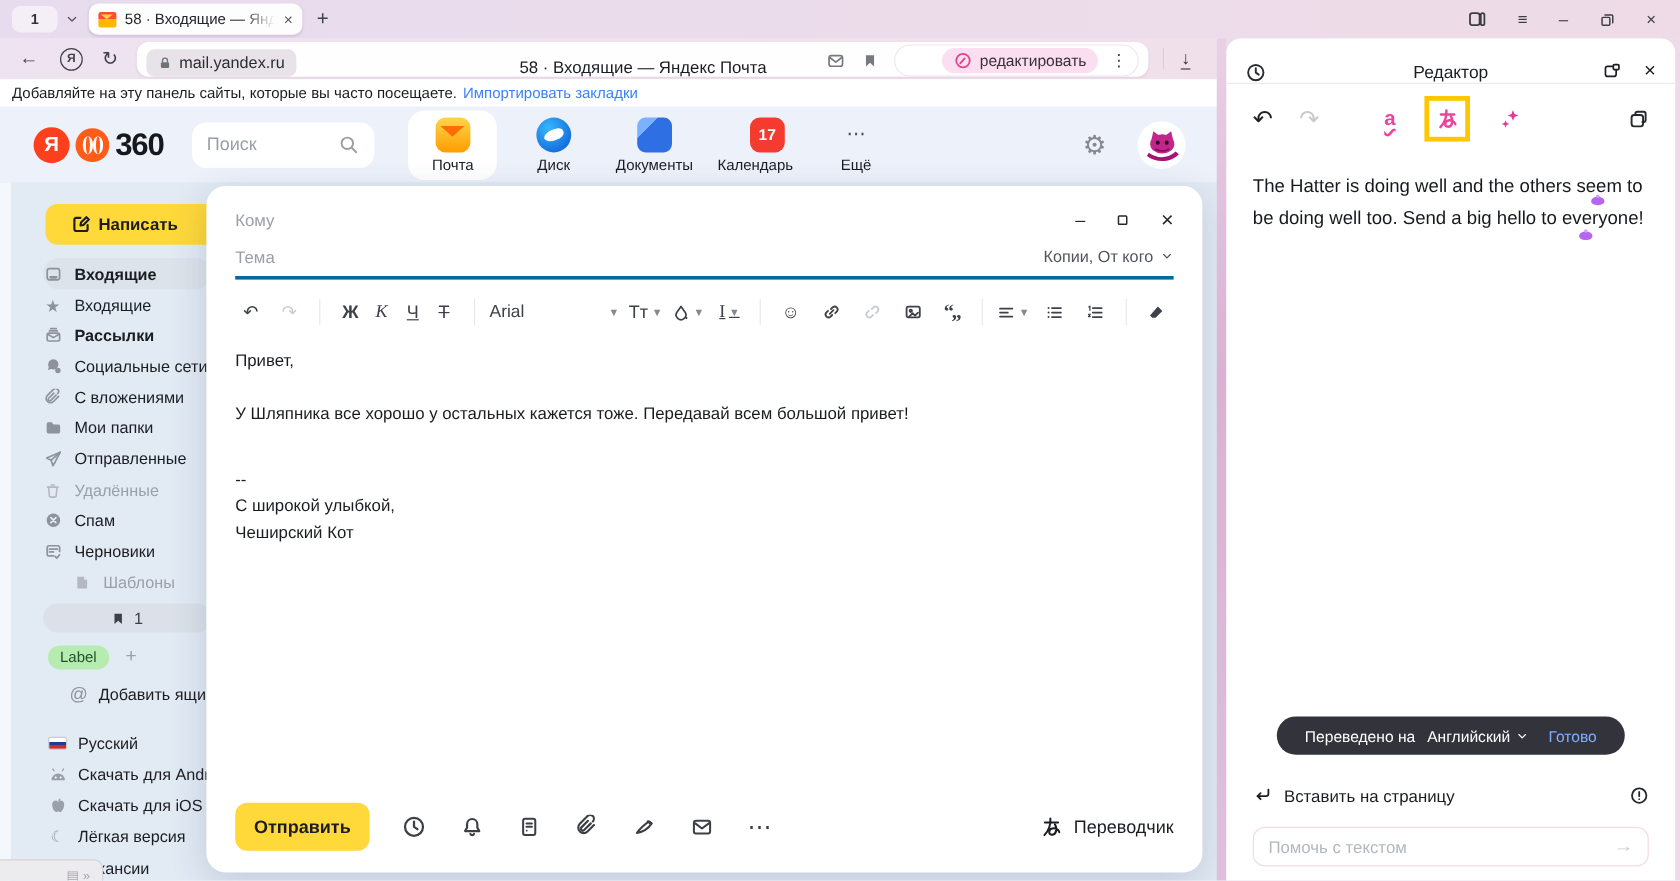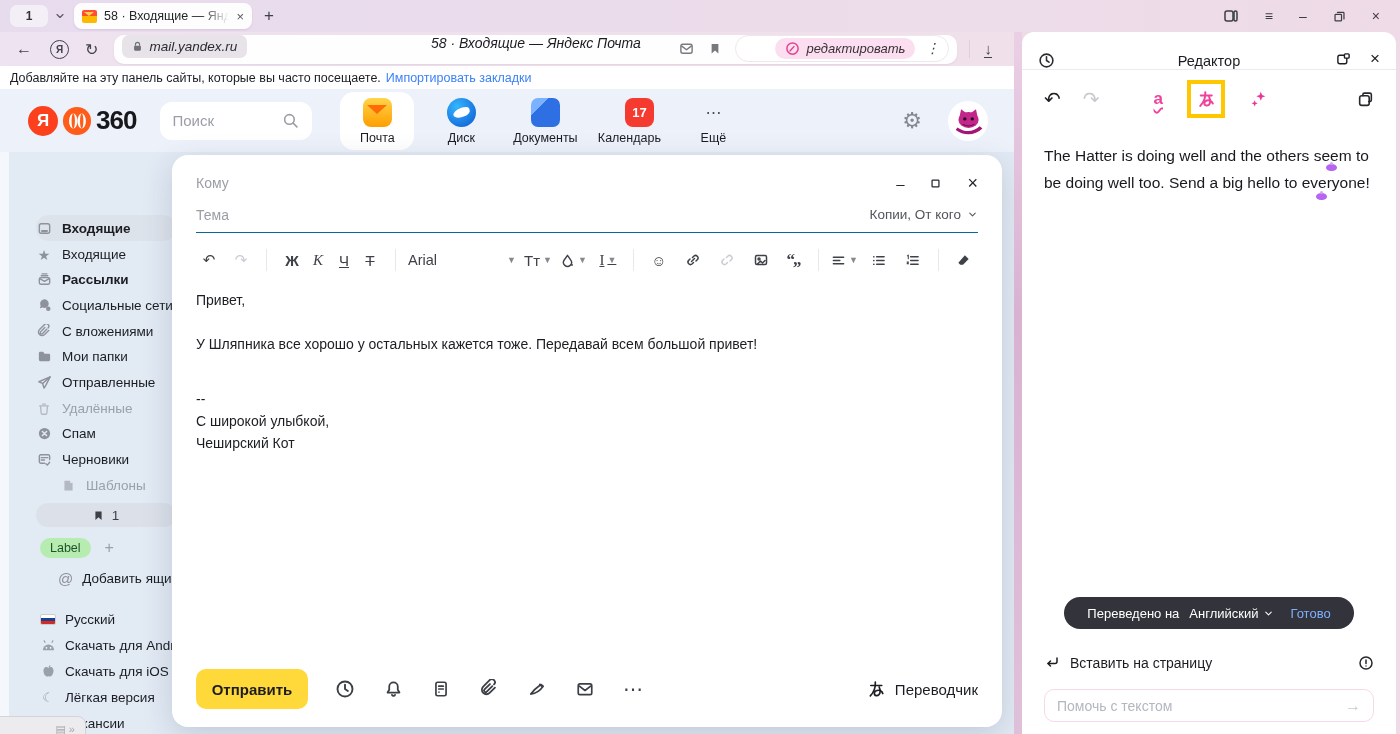--- a/index.html
+++ b/index.html
@@ -27,21 +27,21 @@
   .newtab { color:#3f4145; font-size:17px; margin-left:12px; }
   .winctl { margin-left:auto; display:flex; align-items:center; gap:26px; color:#3c3e43; padding-right:10px;}
   .winctl .glyph { font-size:14px; }
 
   .addrbar { position:absolute; left:0; top:32px; width:1014px; height:34px;
              background:linear-gradient(90deg,#eee3f0,#f0e0ea); display:flex; align-items:center; }
   .nav-ic { color:#3f4247; margin-left:16px; font-size:16px; }
   .ybadge { width:19px; height:19px; border:1.4px solid #3f4247; border-radius:50%; color:#3f4247;
             font-size:10px; font-weight:bold; display:flex; align-items:center; justify-content:center; margin-left:18px;}
   .urlpill { position:relative; margin-left:16px; width:843px; height:29px; background:#fffeff; border-radius:10px;
-             display:flex; align-items:flex-start; padding:0 8px; box-shadow:0 1px 2px rgba(90,50,100,.08);font-style:italic;}
+             display:flex; align-items:flex-end; padding:0 8px; box-shadow:0 1px 2px rgba(90,50,100,.08);}
   .domainchip { display:flex; align-items:center; gap:6px; background:#e7e3e9; border-radius:7px; height:23px; padding:0 10px; color:#2a2c31;}
   .domainchip .txt{ font-size:13.5px; }
   .pagetitle { position:absolute; left:0; right:0; text-align:center; font-size:14px; color:#1b1d22; pointer-events:none;}
   .urlright { margin-left:auto; display:flex; align-items:center; gap:14px; color:#77797e; z-index:2;}
   .editpill { display:flex; align-items:center; gap:10px; background:#fff; border:1px solid #f0e6ee; border-radius:16px; height:27px; padding:3px; }
   .editchip { display:flex; align-items:center; gap:6px; background:#fbdff0; border-radius:13px; height:21px; padding:0 10px;margin-left:36px; }
   .editchip .txt { font-size:13px; color:#3a3138; }
   .editdots { color:#3f4247; font-size:14px; padding-right:6px; }
   .addr-sep { width:1px; height:18px; background:#dcd0dc; margin-left:12px; }
   .dl { color:#3f4247; margin-left:14px; font-size:15px; border-bottom:1.6px solid #3f4247; line-height:1; padding-bottom:1px;}
@@ -102,21 +102,21 @@
   .corner-widget { position:absolute; left:-14px; bottom:-8px; width:100px; height:26px; background:#ecebee;
                    border:1px solid #d5d3d9; border-radius:8px; display:flex; align-items:center; justify-content:flex-end; gap:8px; padding-right:10px; color:#a9a7ae; font-size:11px;}
 
   
   .composewin { position:absolute; left:172px; top:155px; width:830px; height:572px; background:#fff;
                 border-radius:16px; box-shadow:0 8px 30px rgba(40,60,90,.18); }
   .cw-row1 { position:absolute; left:24px; right:24px; top:12px; height:32px; display:flex; align-items:center;}
   .cw-field-label { color:#9b9ea6; font-size:14px; }
   .cw-ctls { margin-left:auto; display:flex; align-items:center; gap:26px; color:#24262b;}
   .cw-ctls .g { font-size:15px; }
-  .cw-row2 { position:absolute; left:24px; right:24px; top:48px; height:30px; display:flex; align-items:center; border-bottom:1px solid #0369a1; padding-bottom:6px;}
+  .cw-row2 { position:absolute; left:24px; right:24px; top:48px; height:30px; display:flex; align-items:center; border-bottom:3px solid #0369a1; padding-bottom:6px;}
   .cw-ccfrom { margin-left:auto; display:flex; align-items:center; gap:6px; font-size:13.5px; color:#51545c;}
   .cw-toolbar { position:absolute; left:24px; right:24px; top:88px; height:34px; display:flex; align-items:center; color:#3e4147;}
   .tsep { width:1px; height:22px; background:#e8e8ec; margin:0 12px; flex:none;}
   .tbtn { display:flex; align-items:center; justify-content:center; min-width:26px; height:26px; font-size:15px; flex:none;}
   .tbtn.dim { color:#c9ccd2; }
   .tbtn .caret { font-size:9px; color:#85888f; margin-left:3px;}
   .fontsel { display:flex; align-items:center; width:108px; font-size:14.5px; color:#3e4147;}
   .fontsel .caret{ margin-left:auto; font-size:9px; color:#85888f;}
   .bold-g{font-weight:bold;} .italic-g{font-style:italic; font-family:"Liberation Serif",serif;}
   .under-g{text-decoration:underline;} .strike-g{text-decoration:line-through;}
@@ -300,20 +300,27 @@
             <circle cx="20" cy="14" r="1.6" fill="#2b0a22"></circle>
           <path d="M11 19c3.5 2 7.5 2 11 0" stroke="#7c0d57" stroke-width="1.2" fill="none"></path>
         </svg>
       </span>
     </div>
   </div>
 
   <div class="pagebg">
     <div class="leftstrip"></div>
     <aside class="sidebar">
+      <div class="compose-btn">
+        <svg width="16" height="16" viewBox="0 0 16 16" class="ic" style="position:absolute;left:22px;stroke-width:1.8">
+            <path d="M13 8.5V12a1.5 1.5 0 0 1-1.5 1.5h-8A1.5 1.5 0 0 1 2 12V4a1.5 1.5 0 0 1 1.5-1.5H7"></path>
+            <path d="M9.5 8.5L14 4l-2-2-4.5 4.5-.4 2.4z"></path>
+          </svg>
+        <span>Написать</span>
+      </div>
       <div class="selpill"></div>
 
       <div class="srow bold" style="top:64px">
         <span class="fic">
             <svg width="15" height="15" viewBox="0 0 16 16" class="ic">
               <rect x="2.5" y="3" width="11" height="10" rx="2"></rect>
               <path d="M4.5 9.5h7v1.5a1 1 0 0 1-1 1h-5a1 1 0 0 1-1-1z" fill="currentColor" stroke="none"></path>
             </svg>
           </span>
         <span>Входящие</span>

